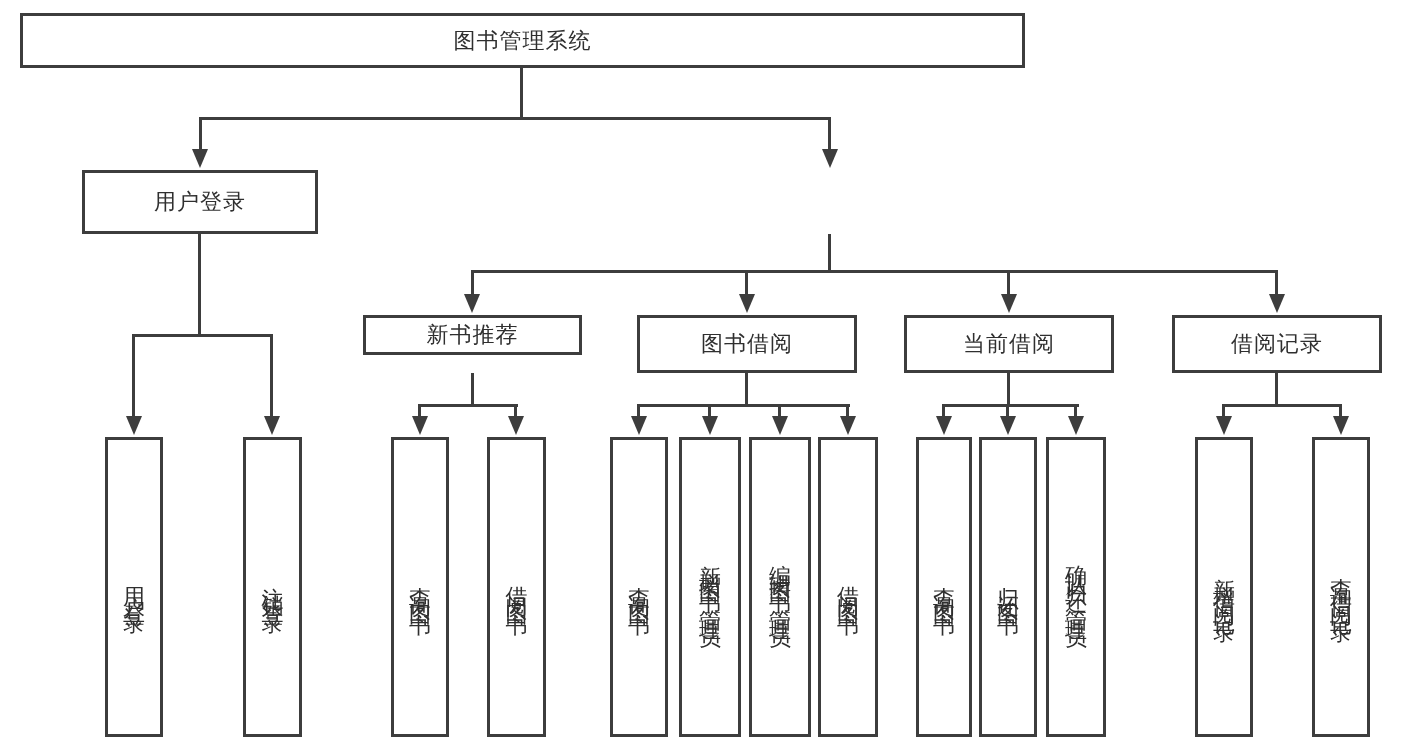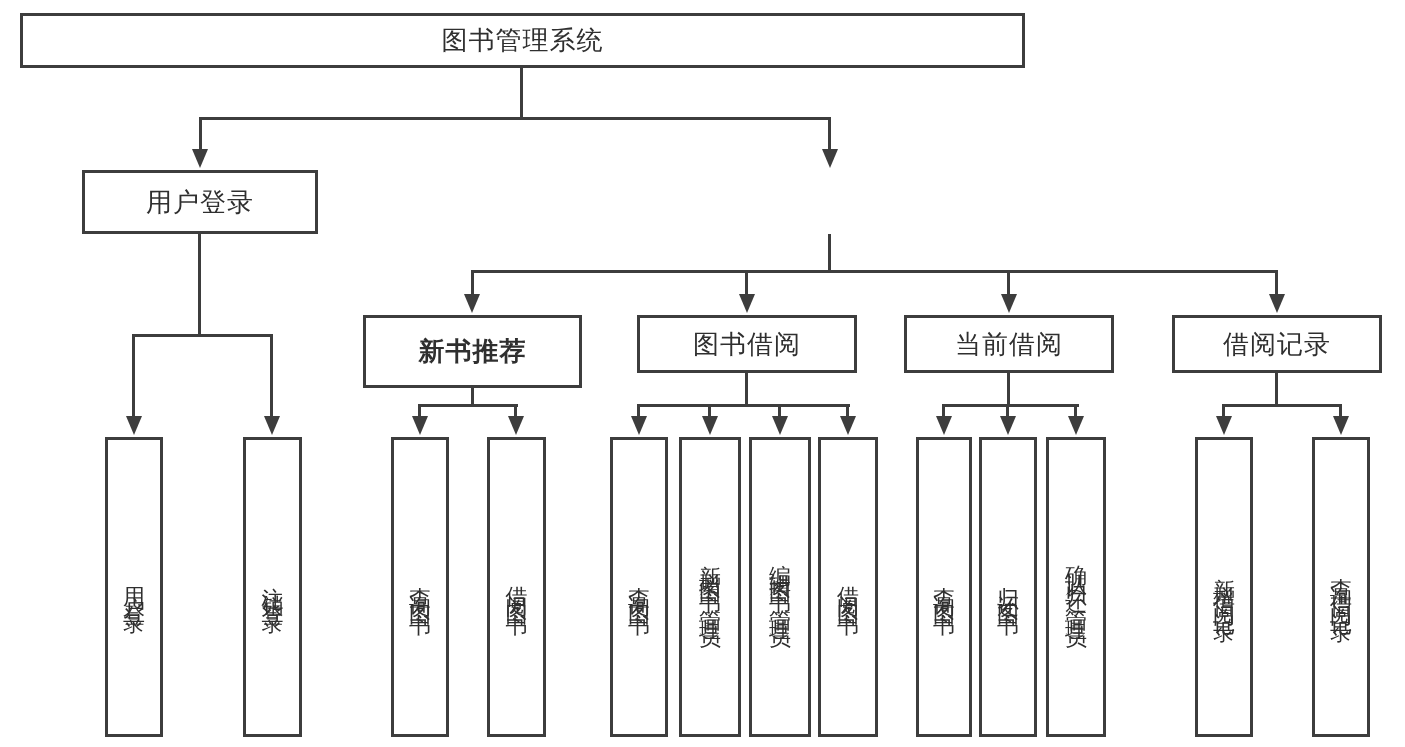--- a/index.html
+++ b/index.html
@@ -13,21 +13,21 @@
   }
   
   .node {
     position: absolute;
     box-sizing: border-box;
     background: #ffffff;
     border: 3px solid #3d3d3d;
     display: flex;
     align-items: center;
     justify-content: center;
-    font-size: 26px;
+    font-size: 22px;
     color: #2f2f2f;
     letter-spacing: 1px;
     white-space: nowrap;
     z-index: 2;
   }
   .leaf {
     position: absolute;
     top: 437px;
     height: 300px;
     box-sizing: border-box;
@@ -126,21 +126,21 @@
   <div class="hline" style="left:1222px;top:404px;width:120px;"></div>
   <div class="vline" style="left:1222px;top:404px;height:16px;"></div>
   <div class="arrow" style="left:1216px;top:416px;"></div>
   <div class="vline" style="left:1339px;top:404px;height:16px;"></div>
   <div class="arrow" style="left:1333px;top:416px;"></div>
 
   <div class="node" style="left:20px;top:13px;width:1005px;height:55px;">图书管理系统</div>
 
   <div class="node" style="left:82px;top:170px;width:236px;height:64px;">用户登录</div>
 
-  <div class="node" style="left:363px;top:315px;width:219px;height:73px;font-weight:bold;">新书推荐</div>
+  <div class="node" style="left:363px;top:315px;width:219px;height:40px;">新书推荐</div>
   <div class="node" style="left:637px;top:315px;width:220px;height:58px;">图书借阅</div>
   <div class="node" style="left:904px;top:315px;width:210px;height:58px;">当前借阅</div>
   <div class="node" style="left:1172px;top:315px;width:210px;height:58px;">借阅记录</div>
 
   <div class="leaf" style="left:105px;width:58px;">用户登录</div>
   <div class="leaf" style="left:243px;width:59px;">注销登录</div>
   <div class="leaf" style="left:391px;width:58px;">查询图书</div>
   <div class="leaf" style="left:487px;width:59px;">借阅图书</div>
   <div class="leaf" style="left:610px;width:58px;">查询图书</div>
   <div class="leaf" style="left:679px;width:62px;">新增图书（管理员）</div>

